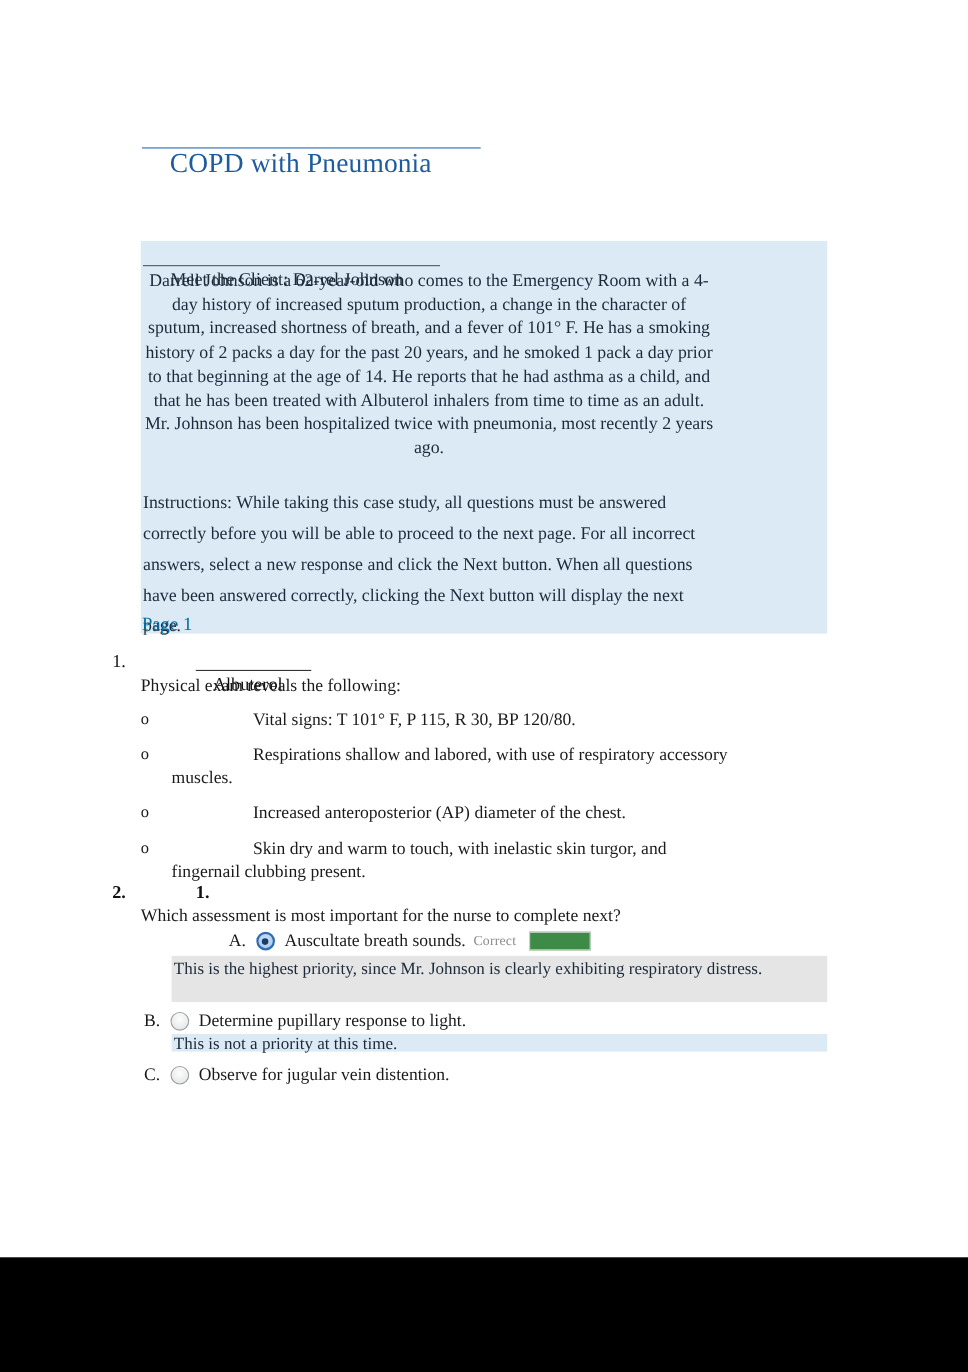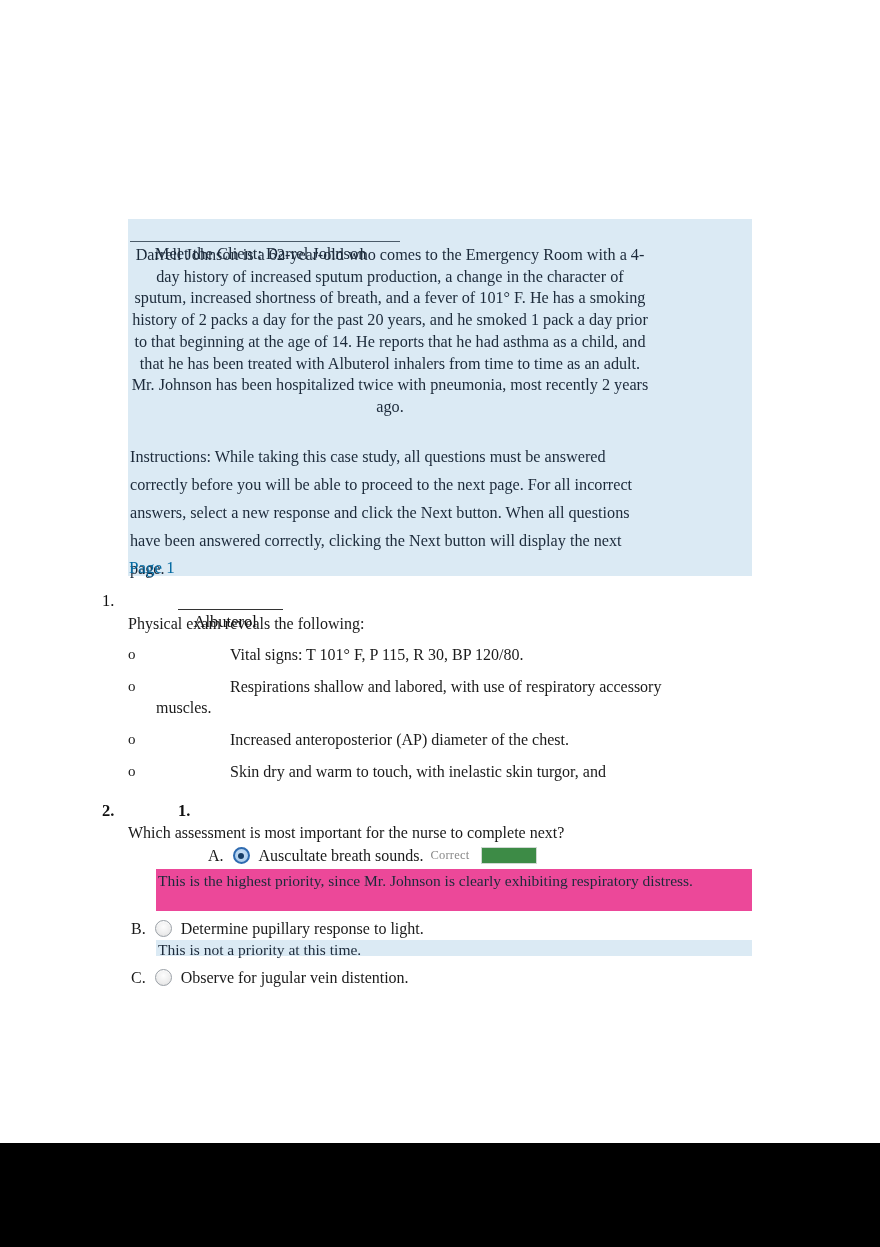--- a/index.html
+++ b/index.html
@@ -300,21 +300,21 @@
     display: inline-block;
   }
 
   
   .feedback-a {
     position: absolute;
     left: 156px;
     top: 869px;
     width: 596px;
     height: 42px;
-    background: #ec4899;
+    background: #e5e5e5;
     box-sizing: border-box;
     padding: 2px 4px 16px 2px;
     font-size: 15.5px;
     line-height: 20.5px;
     color: #1c2a3a;
   }
   .feedback-b {
     position: absolute;
     left: 156px;
     top: 940px;
@@ -337,20 +337,24 @@
     width: 880px;
     height: 104px;
     background: #000000;
   }
 </style>
 </head>
 <body>
 
 <div class="page">
 
+  <div class="doc-title">
+    <span>COPD with Pneumonia</span>
+    <span class="title-rule"></span>
+  </div>
 
   <div class="client-panel">
 
     <div class="client-heading">
       <span>Meet the Client: Darrel Johnson</span>
       <span class="head-rule"></span>
     </div>
 
     <div class="client-body">Darrell Johnson is a 62-year-old who comes to the Emergency Room with a 4-day history of increased sputum production, a change in the character of sputum, increased shortness of breath, and a fever of 101° F. He has a smoking history of 2 packs a day for the past 20 years, and he smoked 1 pack a day prior to that beginning at the age of 14. He reports that he had asthma as a child, and that he has been treated with Albuterol inhalers from time to time as an adult. Mr. Johnson has been hospitalized twice with pneumonia, most recently 2 years ago.</div>
 
@@ -383,20 +387,21 @@
 
     <div class="bullet-row">
       <span class="bullet-mark">o</span>
       <span class="bullet-text">Increased anteroposterior (AP) diameter of the chest.</span>
     </div>
 
     <div class="bullet-row">
       <span class="bullet-mark">o</span>
       <span class="bullet-text">
         <span>Skin dry and warm to touch, with inelastic skin turgor, and</span>
+        <span class="wrap-line">fingernail clubbing present.</span>
       </span>
     </div>
 
   </div>
 
   <div class="num-2">2.</div>
   <div class="sub-1">1.</div>
   <div class="question-stem">Which assessment is most important for the nurse to complete next?</div>
 
   <div class="option-a">

